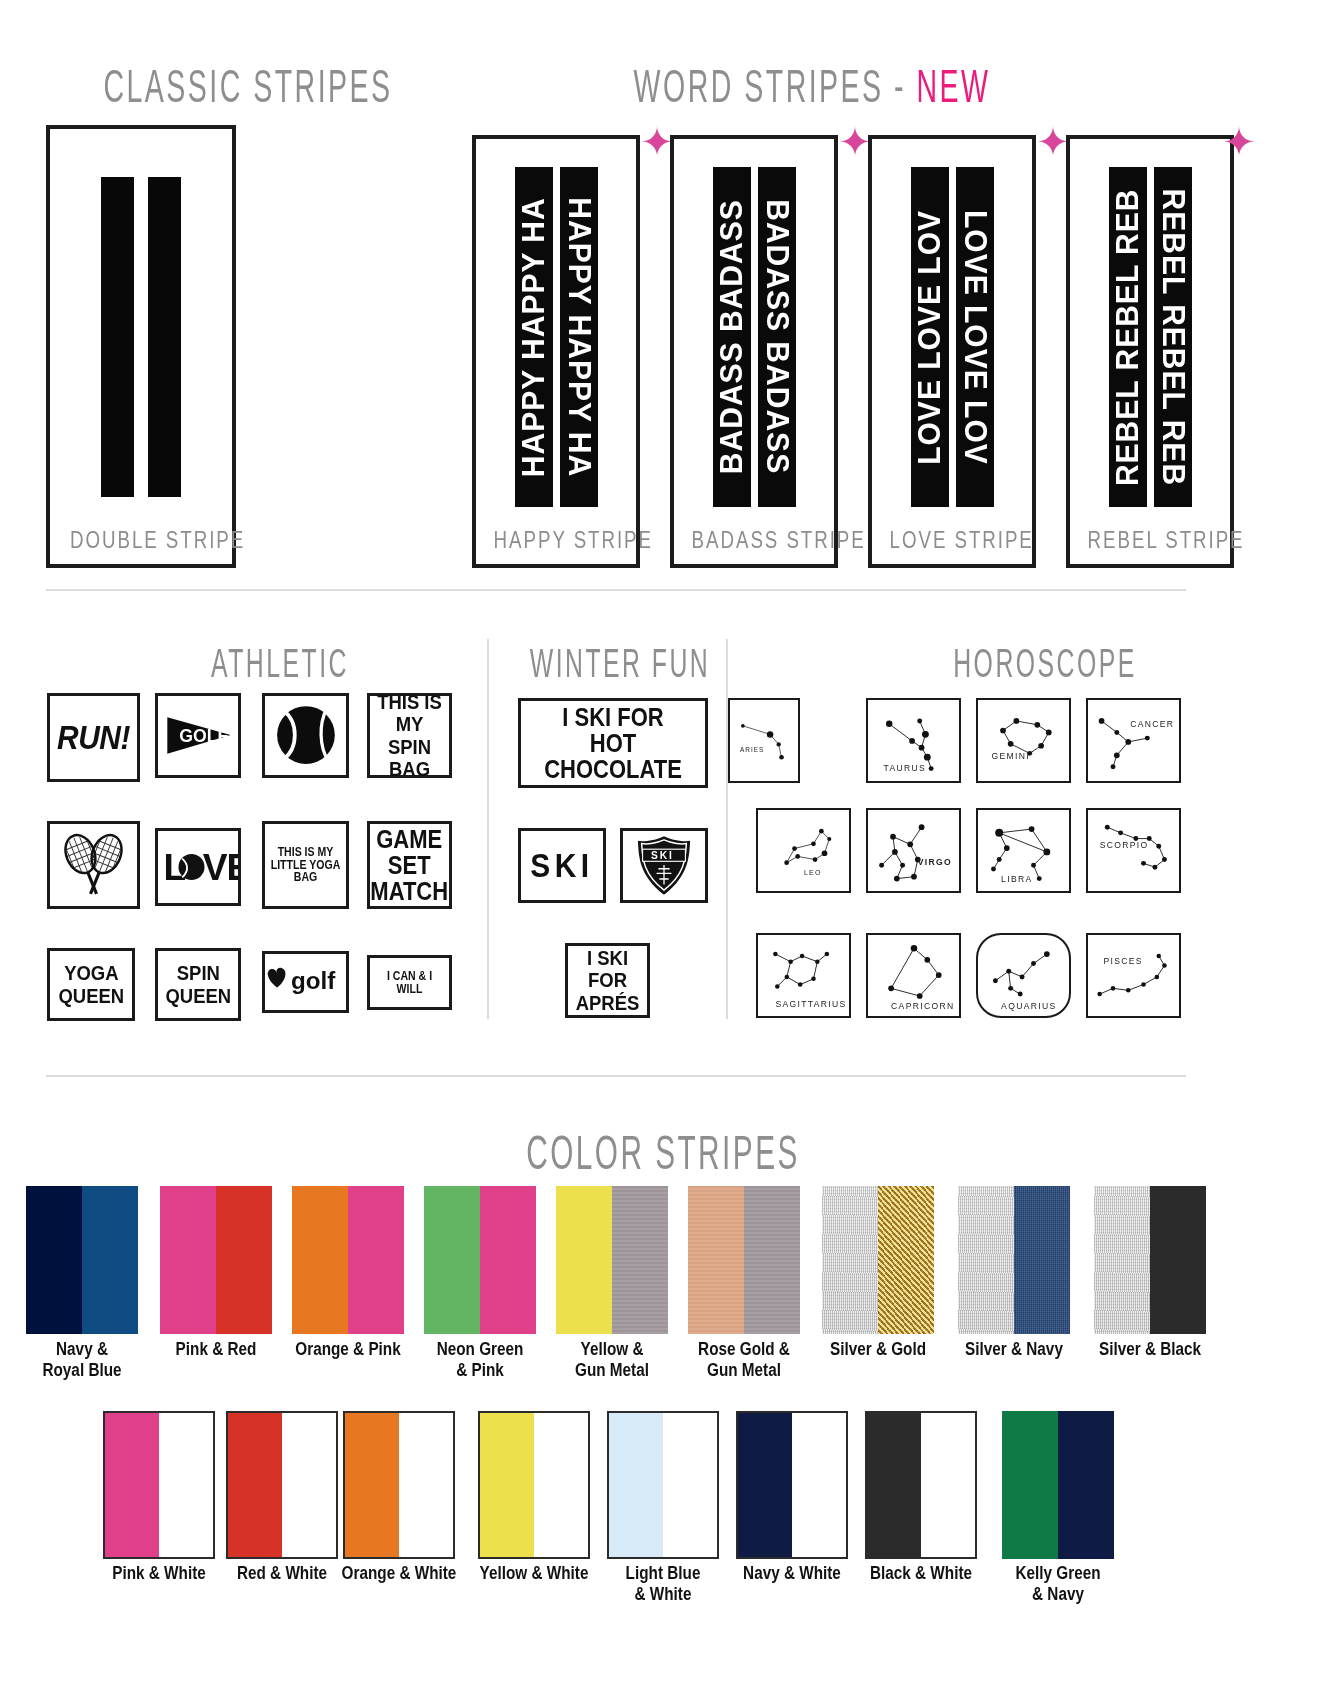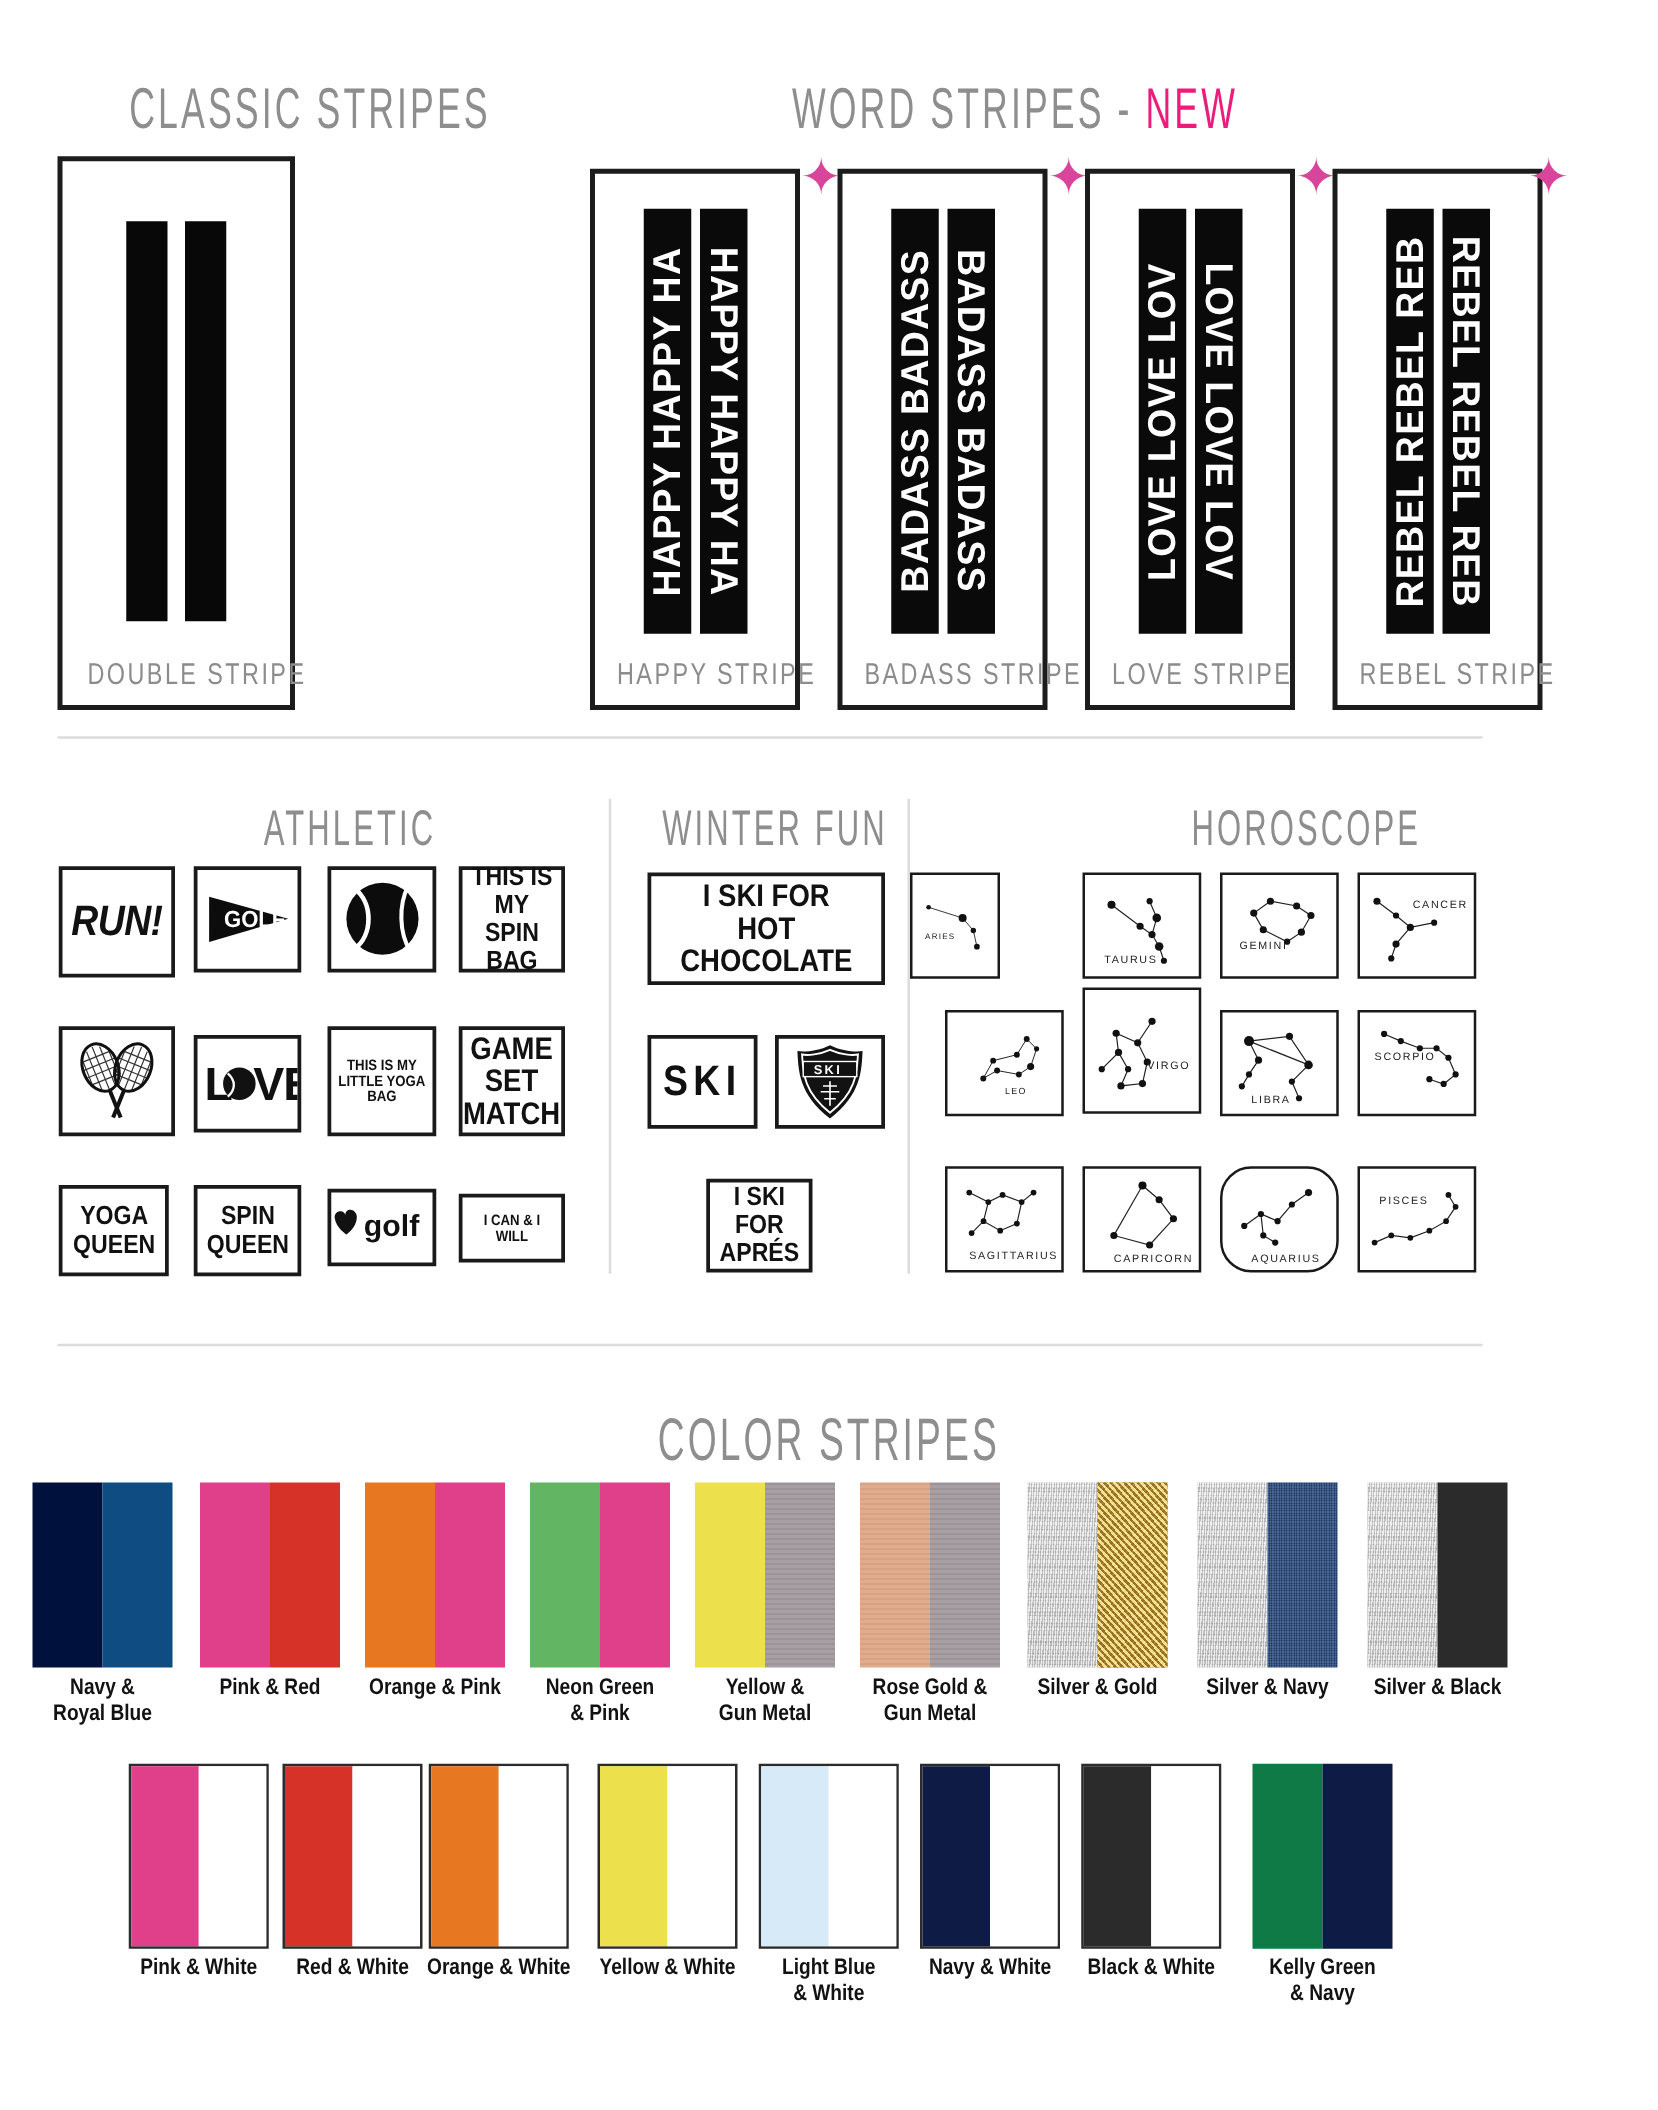--- a/index.html
+++ b/index.html
@@ -385,21 +385,21 @@
         <circle cx="26" cy="40" r="3" fill="#111"></circle>
       <circle cx="50" cy="34" r="3" fill="#111"></circle>
         <circle cx="60" cy="18" r="3" fill="#111"></circle>
       <circle cx="70" cy="28" r="2.6" fill="#111"></circle>
         <circle cx="64" cy="46" r="3.6" fill="#111"></circle>
       <circle cx="52" cy="54" r="3" fill="#111"></circle>
         <circle cx="30" cy="50" r="3" fill="#111"></circle>
       <text class="hlabel" x="38" y="74">LEO</text>
     </svg>
   </div>
-  <div class="htile" style="left:866px; top:747px; width:95px; height:101px;">
+  <div class="htile" style="left:866px; top:765px; width:95px; height:85px;font-weight:bold;">
     <svg viewBox="0 0 95 85">
       <polyline points="14,58 28,44 26,28 44,36 56,18" fill="none" stroke="#222" stroke-width="1"></polyline>
       <polyline points="28,44 36,58 30,72 48,70 52,52 44,36" fill="none" stroke="#222" stroke-width="1"></polyline>
       <circle cx="14" cy="58" r="2.6" fill="#111"></circle>
         <circle cx="28" cy="44" r="3" fill="#111"></circle>
       <circle cx="26" cy="28" r="3" fill="#111"></circle>
         <circle cx="44" cy="36" r="3" fill="#111"></circle>
       <circle cx="56" cy="18" r="3" fill="#111"></circle>
         <circle cx="36" cy="58" r="2.6" fill="#111"></circle>
       <circle cx="30" cy="72" r="3" fill="#111"></circle>

